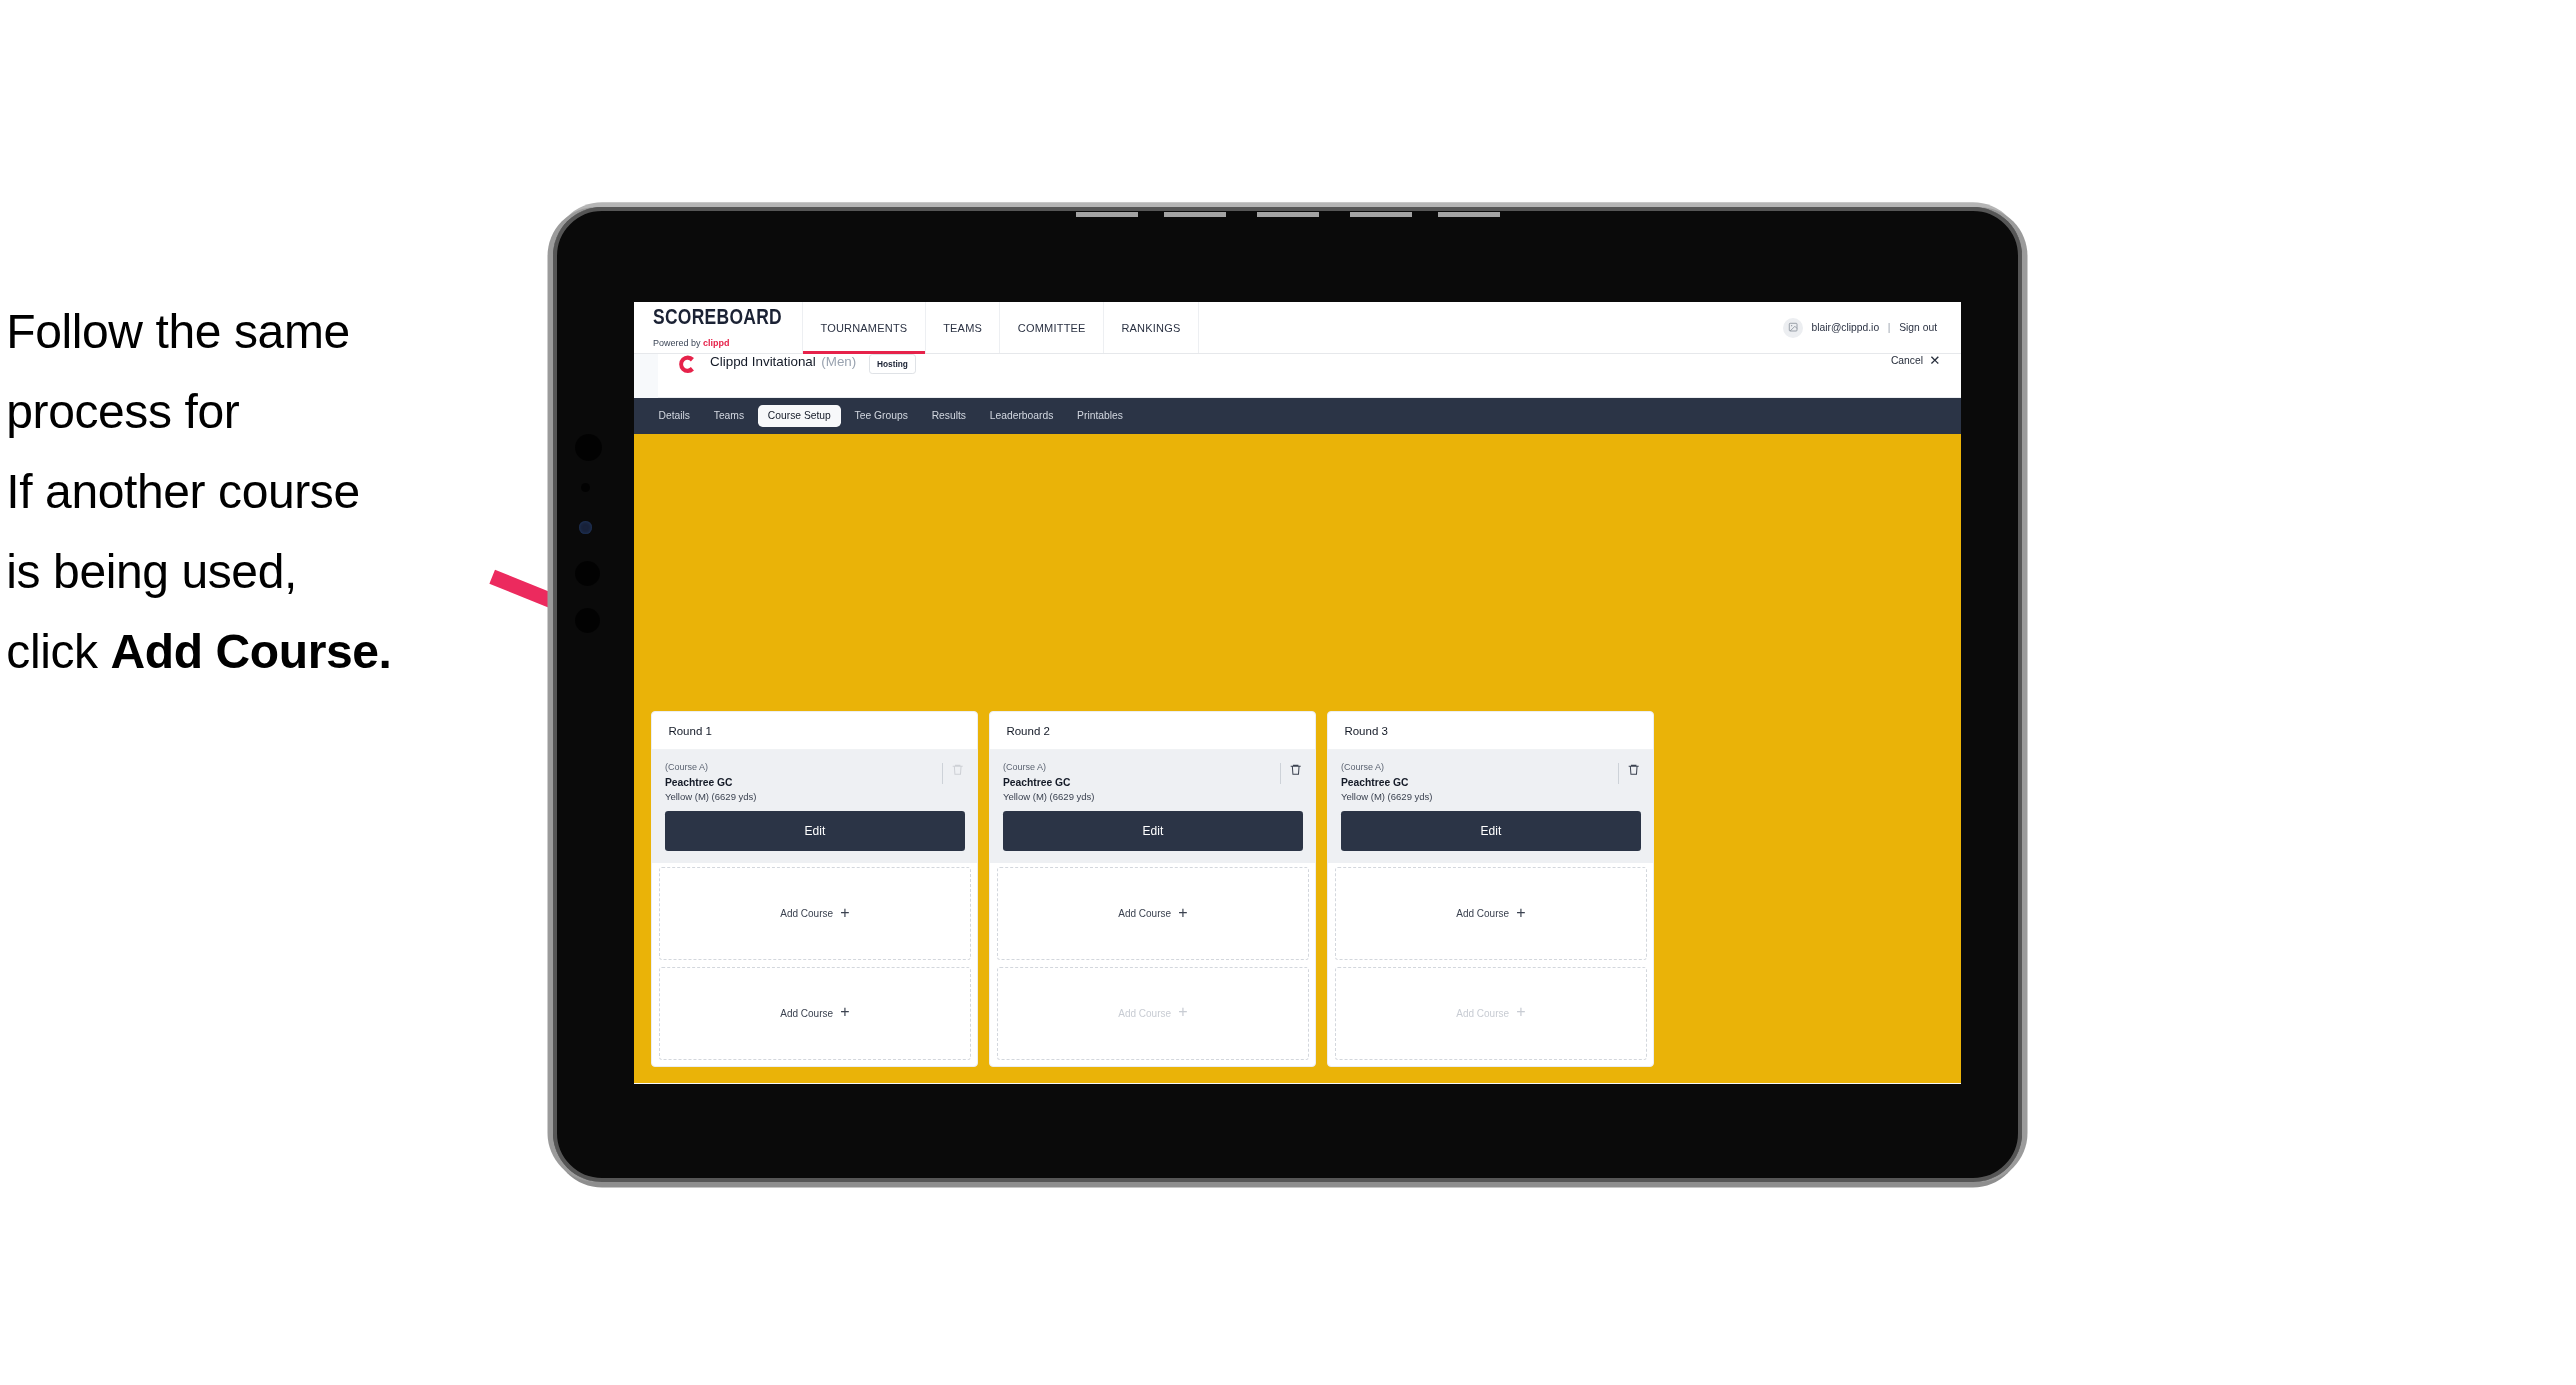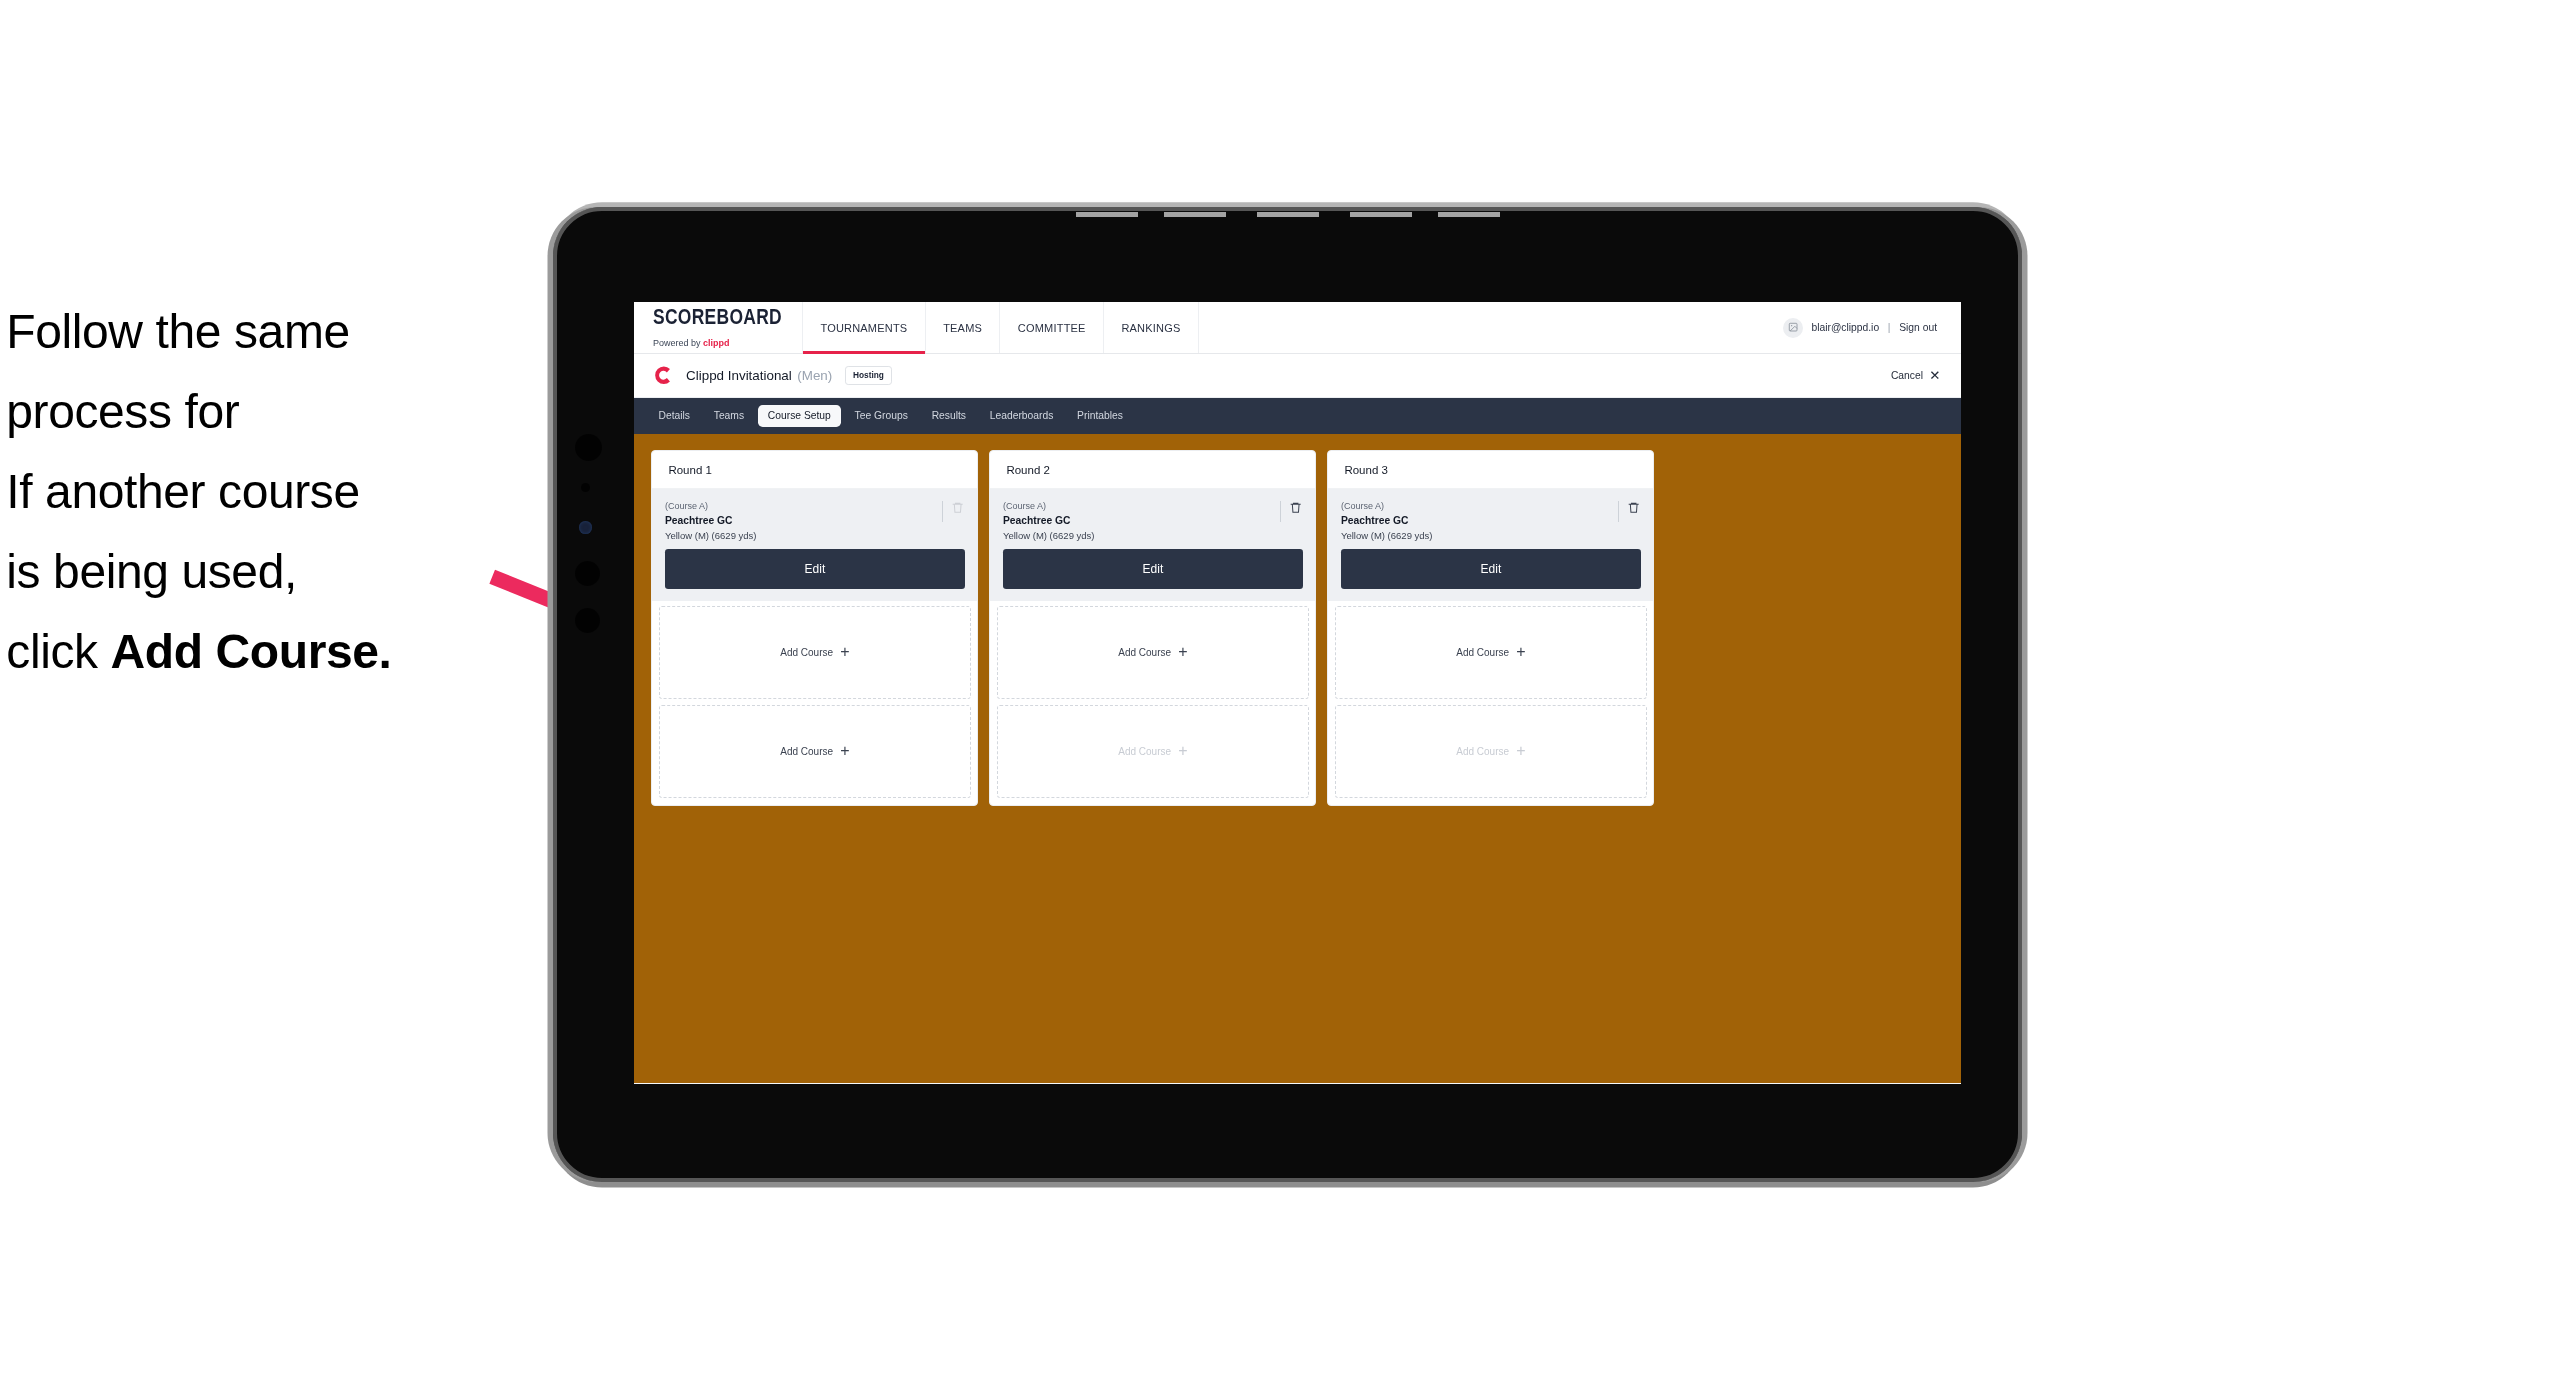--- a/index.html
+++ b/index.html
@@ -124,23 +124,24 @@
     width: 20px; height: 20px; border-radius: 50%;
     background: #eceef1; display: flex; align-items: center; justify-content: center;
   }
   .avatar svg { width: 10.3px; height: 10.3px; }
   .navright .sep { color: #9aa1ac; }
   .navright .so { cursor: pointer; }
 
   
   .titlebar {
     height: 44px; background: #fff;
-    display: flex; align-items: center;
+    display: flex; align-items: flex-start;
     padding: 0 20.5px 0 19px;
     border-bottom: 0.8px solid #eceef1;
+    margin-left: 24px;
   }
   .clogo {
     width: 20.5px; height: 20.5px; margin-right: 12.6px;
     display: flex; align-items: center; justify-content: center;
   }
   .ttl { font-size: 13.4px; color: #141a27; font-weight: 400; }
   .ttl .sub { color: #9aa3b0; margin-left: 5.5px; }
   .hostbadge {
     margin-left: 12.6px; border: 0.8px solid #dfe2e6; border-radius: 3.2px;
     padding: 4.7px 7.1px; font-size: 8.3px; font-weight: 700; color: #1b2234;
@@ -159,24 +160,24 @@
     padding: 0 14.2px;
   }
   .tab {
     font-size: 10.3px; color: #d2d7e0; padding: 6.3px 10.3px;
     border-radius: 4.7px; cursor: pointer; line-height: 1;
   }
   .tab.active { background: #f7f8fa; color: #141a27; font-weight: 400; }
 
   
   .content {
-    background: #a16207;
+    background: #eab308;
     padding: 16px 17.4px;
     display: flex; gap: 11px;
-    align-items: flex-start;
+    align-items: flex-end;
     height: calc(100% - 133px);
   }
   .roundcol {
     width: 327px;
     background: #fff;
     border: 0.8px solid #eceef1;
     border-radius: 4px;
     overflow: hidden;
   }
   .roundhead {

